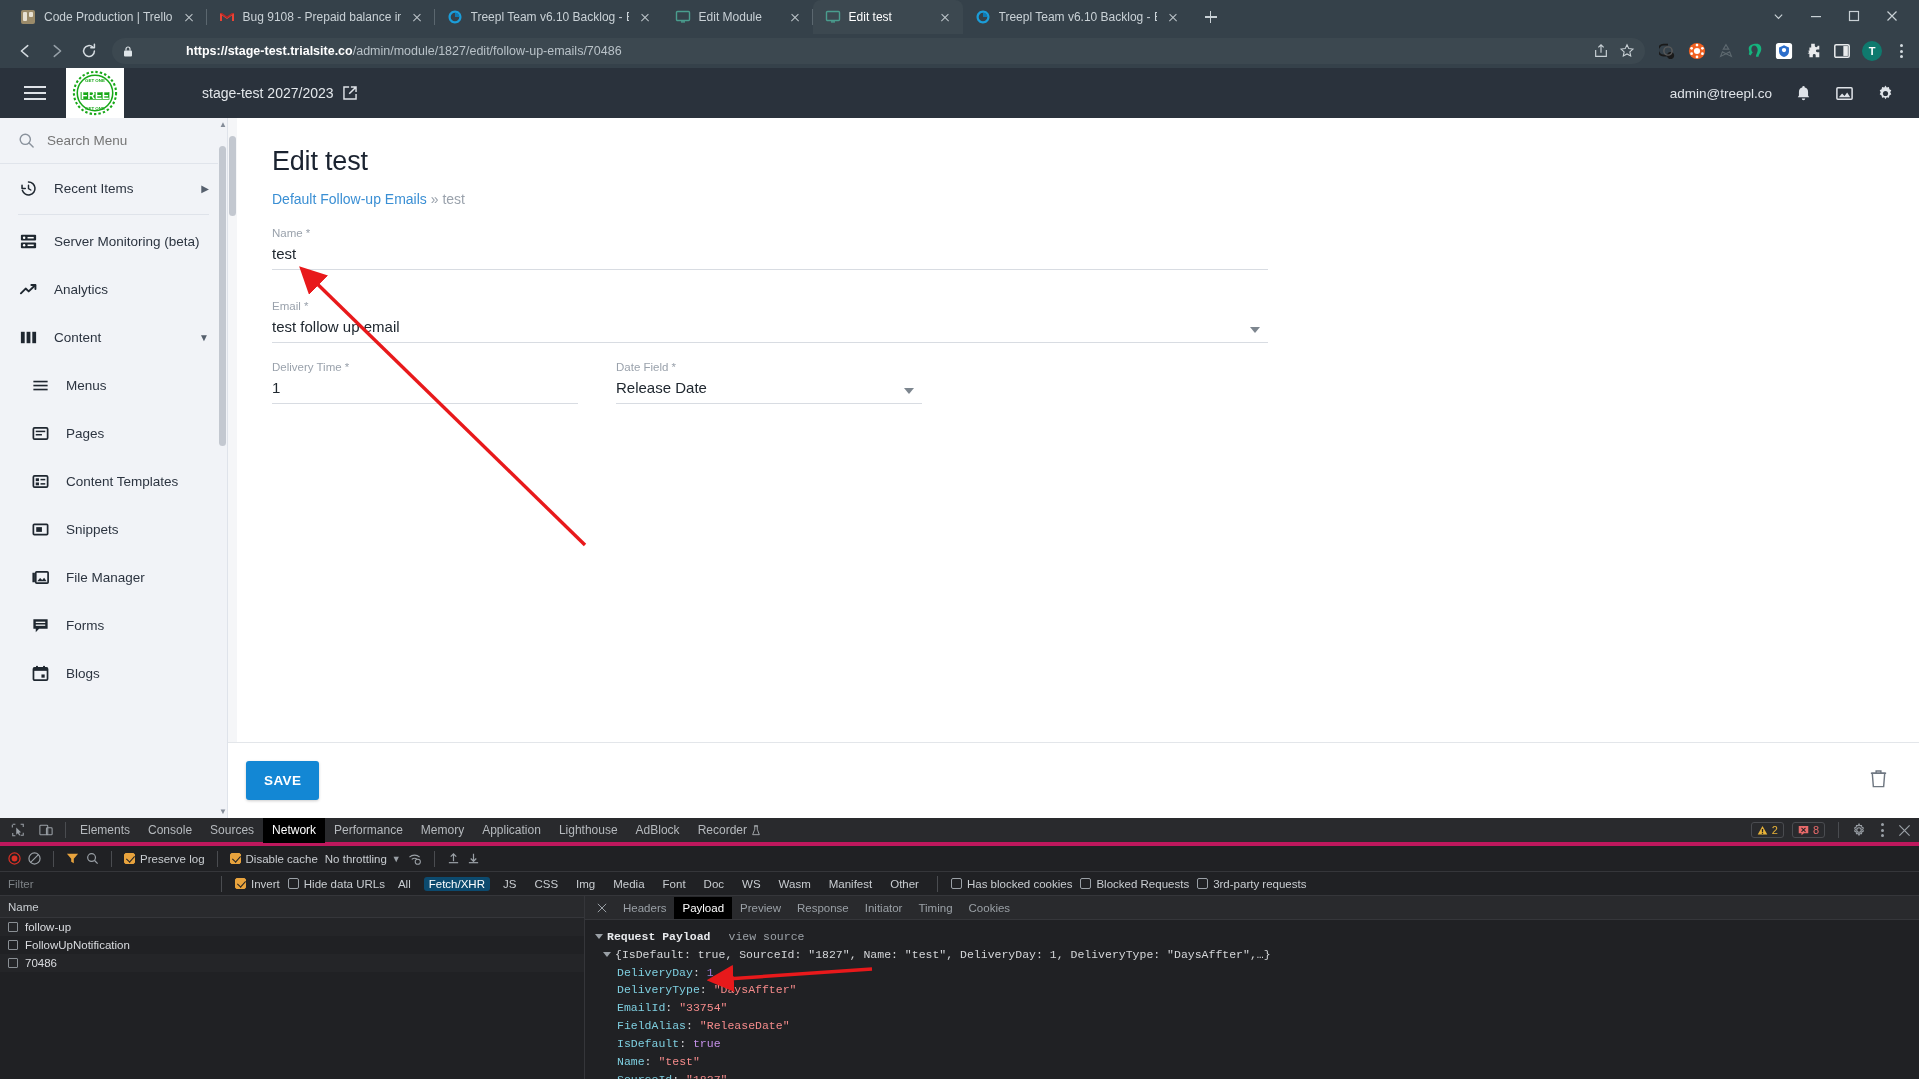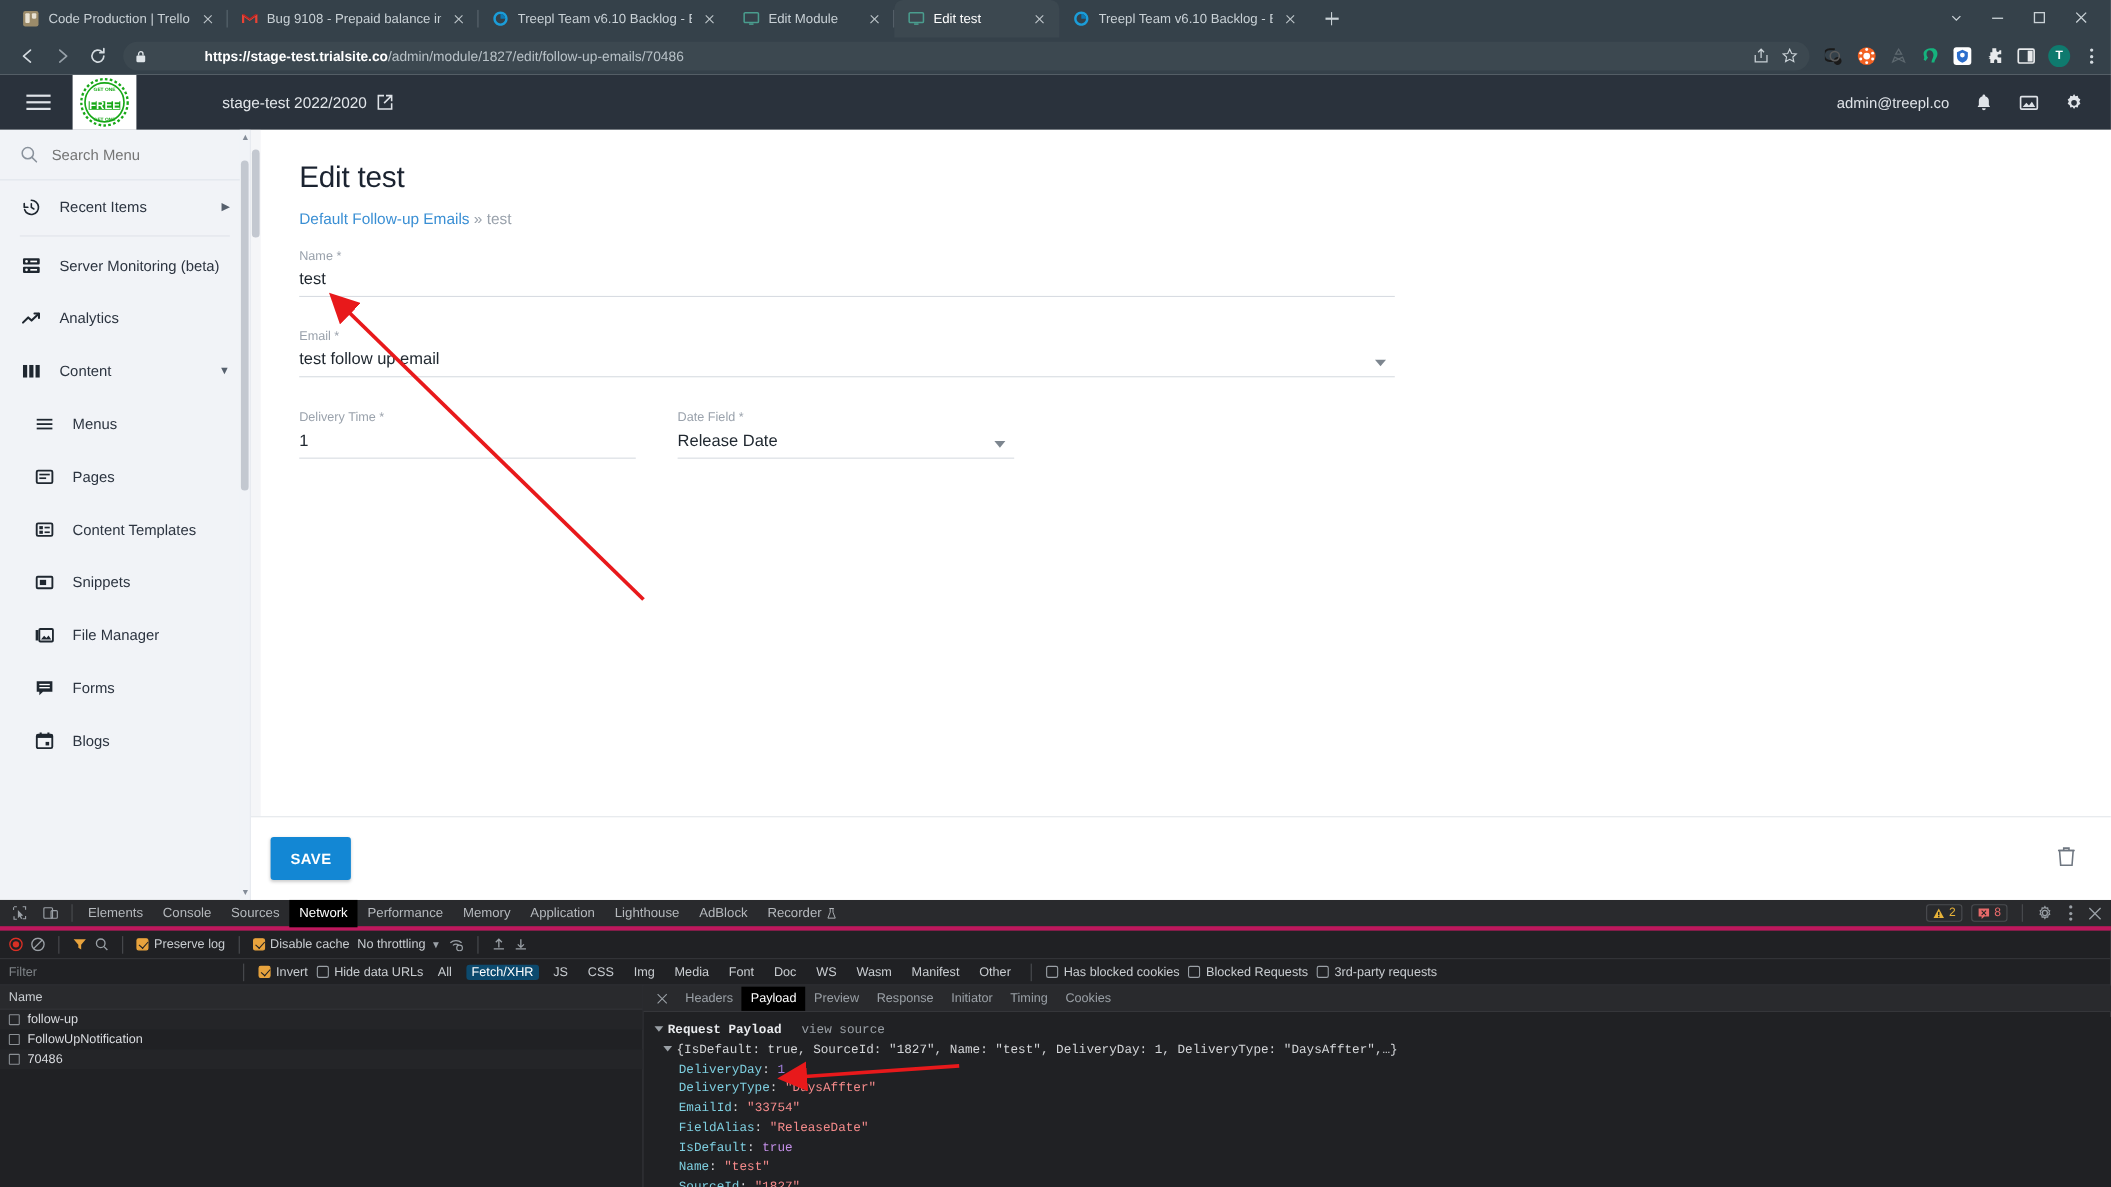--- a/index.html
+++ b/index.html
@@ -81,21 +81,21 @@
   .side-arrow { position:absolute; right:1px; width:7px; text-align:center; color:#848c98; font-size:8px; }
 
   
   .main { flex:1; background:#fff; position:relative; overflow:hidden; }
   .content-pad { padding: 28px 0 0 44px; }
   .page-title { font-size: 27px; font-weight: normal; color:#1b2330; letter-spacing:-.2px; }
   .breadcrumb { margin-top: 14px; font-size: 14px; }
   .breadcrumb a { color:#3a8fd4; text-decoration:none; }
   .breadcrumb .sep, .breadcrumb .cur { color:#9aa2ac; }
   .field { margin-top: 20px; position:relative; }
-  .field-label { font-size: 11.5px; color:#9aa2ac;margin-top:13px; }
+  .field-label { font-size: 11.5px; color:#9aa2ac; }
   .field-value { font-size: 15px; color:#202830; padding: 6px 0 7px 0; }
   .field-line { height:1px; background:#d8dce2; }
   .f-wide { width: 996px; }
   .select-caret { position:absolute; right:8px; bottom:10px; width:0;height:0;
      border-left:5px solid transparent; border-right:5px solid transparent; border-top:6px solid #7d868f; }
   .btn-primary {
     background:#1387d4; color:#fff; border:none; border-radius:3px;
     font-size:13.5px; font-weight:bold; letter-spacing:.4px; padding:12px 18px; cursor:pointer;
     font-family:"Liberation Sans", sans-serif; box-shadow:0 1px 3px rgba(0,0,0,.2);
   }
@@ -341,21 +341,21 @@
       <svg class="logo-stamp" viewBox="0 0 48 48">
         <circle cx="24" cy="24" r="22" fill="none" stroke="#18a818" stroke-width="2.2" stroke-dasharray="2.5 2.2"></circle>
         <circle cx="24" cy="24" r="18.5" fill="none" stroke="#18a818" stroke-width="1.6"></circle>
         <path d="M9 23h30v8H9z" fill="#18a818"></path>
         <text x="24" y="30" font-family="Liberation Sans, sans-serif" font-size="11" font-weight="bold" fill="#fff" text-anchor="middle">FREE</text>
         <text x="24" y="13" font-family="Liberation Sans, sans-serif" font-size="4.6" font-weight="bold" fill="#18a818" text-anchor="middle">GET ONE</text>
         <text x="24" y="41.5" font-family="Liberation Sans, sans-serif" font-size="4.6" font-weight="bold" fill="#18a818" text-anchor="middle">GET ONE</text>
       </svg>
     </div>
     <div class="site-label">
-      <span>stage-test 2022/2020</span>
+      <span>stage-test 2027/2023</span>
       <svg width="16" height="16" viewBox="0 0 18 18">
         <path d="M3 3h5V1.4H1.4v15.2h15.2V10H15v5H3z" fill="#dfe3e8"></path>
         <path d="M10 1.4h6.6V8H15V4.2l-6.3 6.3-1.2-1.2L13.8 3H10z" fill="#dfe3e8"></path>
       </svg>
     </div>
     <div class="hdr-right">
       <span class="hdr-user">admin@treepl.co</span>
       <svg width="19" height="19" viewBox="0 0 20 20">
         <path d="M10 2a1.3 1.3 0 0 1 1.3 1.3v.4A4.8 4.8 0 0 1 14.8 8.3V12l1.2 2H4l1.2-2V8.3A4.8 4.8 0 0 1 8.7 3.7v-.4A1.3 1.3 0 0 1 10 2z" fill="#dfe3e8"></path>
         <path d="M8.2 15.2h3.6a1.8 1.8 0 0 1-3.6 0z" fill="#dfe3e8"></path>

